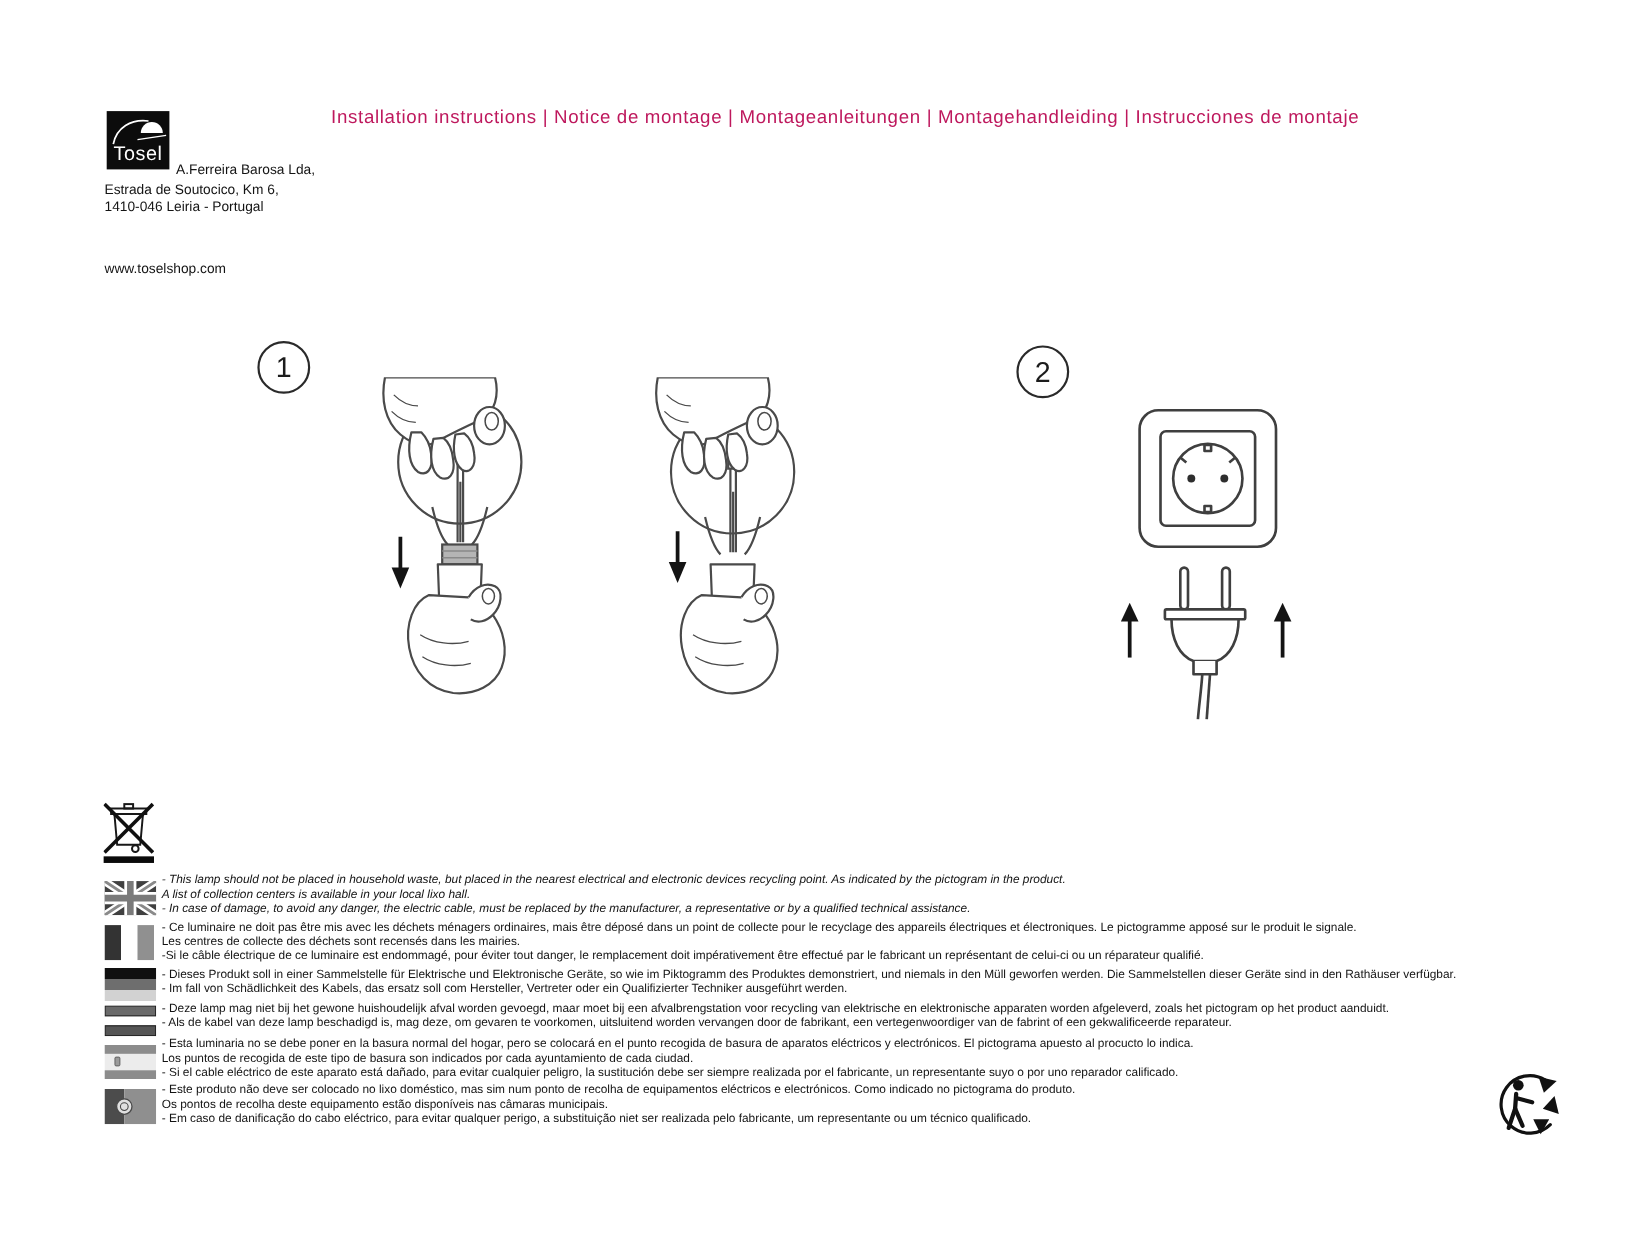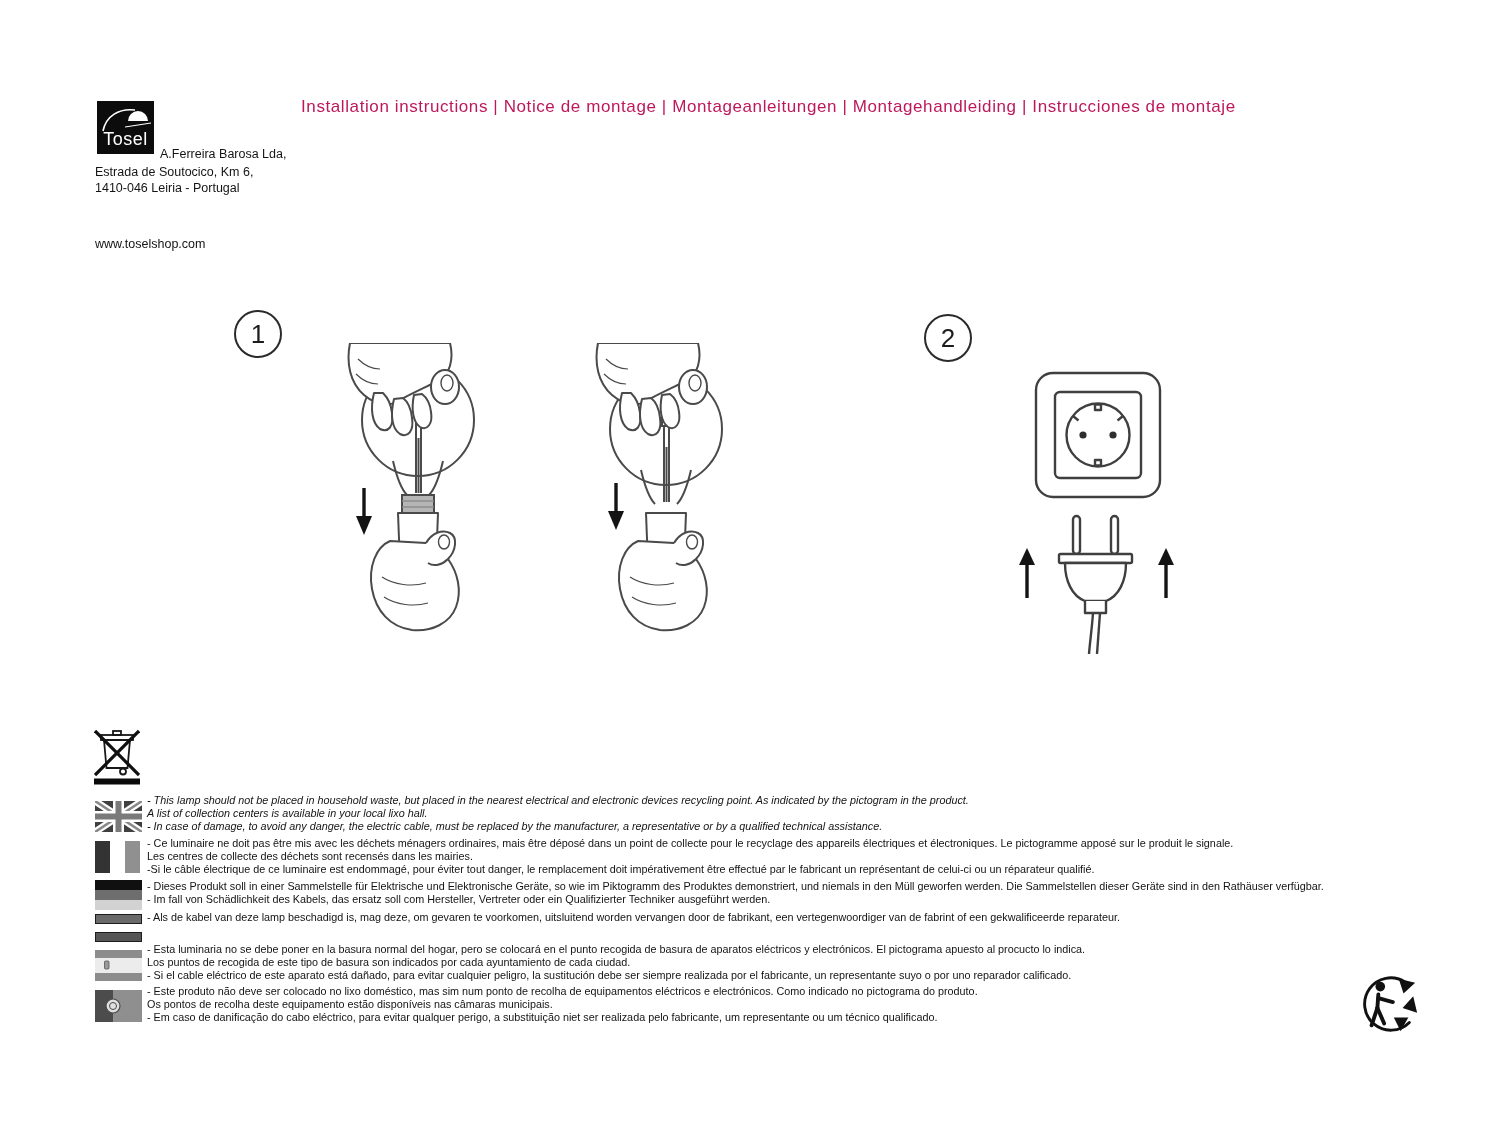--- a/index.html
+++ b/index.html
@@ -251,20 +251,21 @@
   <div class="abs notice n-de">
     <div class="nline">- Dieses Produkt soll in einer Sammelstelle für Elektrische und Elektronische Geräte, so wie im Piktogramm des Produktes demonstriert, und niemals in den Müll geworfen werden. Die Sammelstellen dieser Geräte sind in den Rathäuser verfügbar.</div>
     <div class="nline">- Im fall von Schädlichkeit des Kabels, das ersatz soll com Hersteller, Vertreter oder ein Qualifizierter Techniker ausgeführt werden.</div>
   </div>
 
   <svg class="abs flag flag-nl" viewBox="0 0 47 28">
     <rect x="0.5" y="0.5" width="46" height="9" fill="#6a6a6a" stroke="#1c1c1c"></rect>
     <rect x="0.5" y="18.5" width="46" height="9" fill="#555555" stroke="#1c1c1c"></rect>
   </svg>
   <div class="abs notice n-nl">
+    <div class="nline">- Deze lamp mag niet bij het gewone huishoudelijk afval worden gevoegd, maar moet bij een afvalbrengstation voor recycling van elektrische en elektronische apparaten worden afgeleverd, zoals het pictogram op het product aanduidt.</div>
     <div class="nline">- Als de kabel van deze lamp beschadigd is, mag deze, om gevaren te voorkomen, uitsluitend worden vervangen door de fabrikant, een vertegenwoordiger van de fabrint of een gekwalificeerde reparateur.</div>
   </div>
 
   <svg class="abs flag flag-es" viewBox="0 0 47 31">
     <rect width="47" height="31" fill="#ececec"></rect>
     <rect width="47" height="8" fill="#8c8c8c"></rect>
     <rect y="23" width="47" height="8" fill="#8c8c8c"></rect>
     <rect x="9.5" y="11" width="4.5" height="8" rx="1" fill="#9a9a9a" stroke="#555555" stroke-width="0.8"></rect>
   </svg>
   <div class="abs notice n-es">

